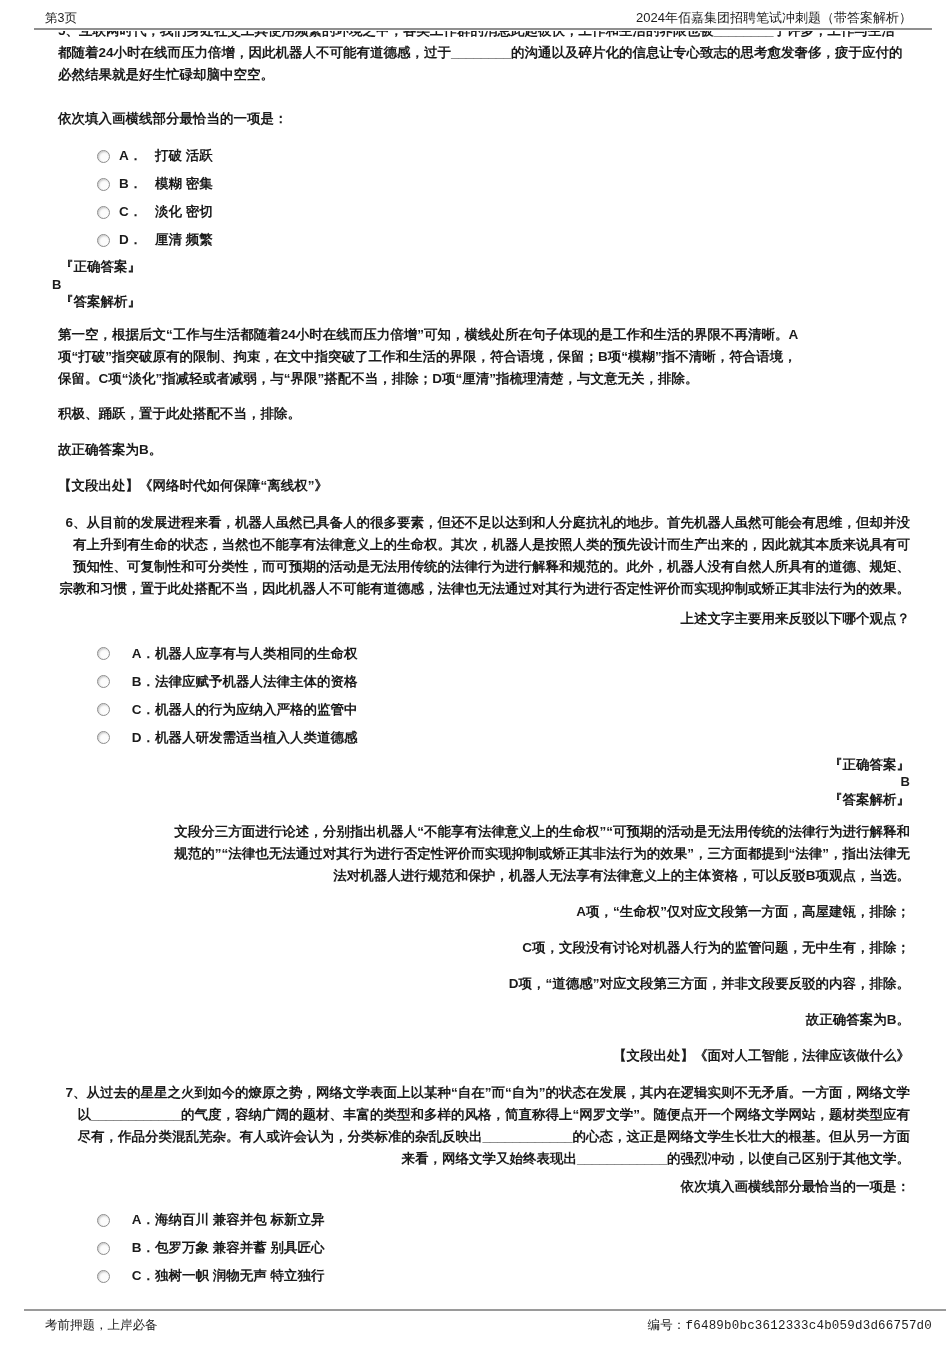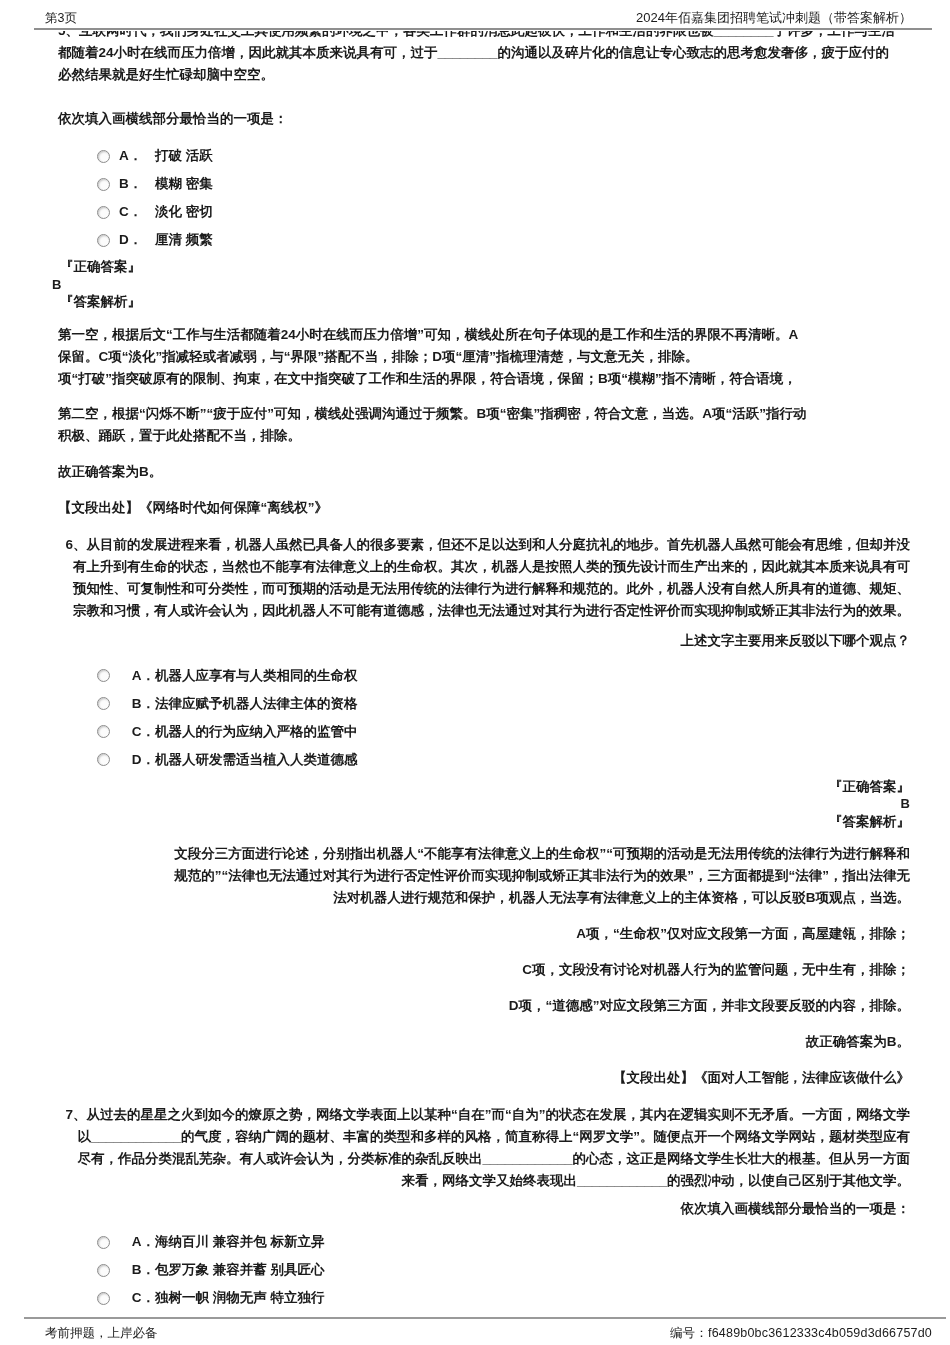--- a/index.html
+++ b/index.html
@@ -9,21 +9,21 @@
     font-family:"Liberation Sans","DejaVu Sans",sans-serif;
     font-size:13.5px;
   }
   
   .page-header{position:absolute;top:0;left:0;right:0;height:31px;}
   .header-row{position:absolute;top:9px;left:45px;right:38px;display:flex;justify-content:space-between;align-items:flex-end;}
   .page-num{font-size:12.5px;}
   .doc-title{font-size:13px;}
   .header-rule{position:absolute;top:28px;left:34px;right:18px;border-top:2px solid #8f8f8f;}
   
-  .page-footer{position:absolute;left:0;right:0;bottom:0;height:28px;background:#fff;}
+  .page-footer{position:absolute;left:0;right:0;bottom:0;height:36px;background:#fff;font-family:Liberation Mono, monospace;}
   .footer-rule{position:absolute;top:0;left:24px;right:4px;border-top:2px solid #9a9a9a;}
   .footer-row{position:absolute;top:8px;left:45px;right:18px;display:flex;justify-content:space-between;align-items:baseline;font-size:12.5px;}
   .footer-code{letter-spacing:0.2px;}
   
   .content{position:absolute;top:31px;left:58px;right:40px;font-weight:bold;}
   .tline{white-space:nowrap;overflow:hidden;line-height:22px;}
   .passage-clip{overflow:hidden;}
   .passage-clip .tline:first-child{margin-top:-11px;}
   .prompt{margin:22px 0 0 0;line-height:22px;}
   .options{margin-top:12px;}
@@ -50,21 +50,21 @@
     <span class="doc-title">2024年佰嘉集团招聘笔试冲刺题（带答案解析）</span>
   </div>
   <div class="header-rule"></div>
 </div>
 
 <div class="content">
 
   <section class="question">
     <div class="passage-clip">
       <div class="tline">5、互联网时代，我们身处社交工具使用频繁的环境之中，各类工作群的消息此起彼伏，工作和生活的界限也被________了许多，工作与生活</div>
-      <div class="tline">都随着24小时在线而压力倍增，因此就其本质来说具有可，过于________的沟通以及碎片化的信息让专心致志的思考愈发奢侈，疲于应付的</div>
+      <div class="tline">都随着24小时在线而压力倍增，因此机器人不可能有道德感，过于________的沟通以及碎片化的信息让专心致志的思考愈发奢侈，疲于应付的</div>
       <div class="tline">必然结果就是好生忙碌却脑中空空。</div>
     </div>
     <p class="prompt">依次填入画横线部分最恰当的一项是：</p>
     <div class="options">
       <div class="opt-row">
         <span class="radio"></span>
         <span class="opt-letter">A．</span>
         <span class="opt-text">打破 活跃</span>
       </div>
       <div class="opt-row">
@@ -83,41 +83,40 @@
         <span class="opt-text">厘清 频繁</span>
       </div>
     </div>
     <div class="answer-block">
       <div class="answer-label">『正确答案』</div>
       <div class="answer-value">B</div>
       <div class="analysis-label">『答案解析』</div>
     </div>
     <div class="para">
       <div class="tline">第一空，根据后文“工作与生活都随着24小时在线而压力倍增”可知，横线处所在句子体现的是工作和生活的界限不再清晰。A</div>
+      <div class="tline">项“打破”指突破原有的限制、拘束，在文中指突破了工作和生活的界限，符合语境，保留；B项“模糊”指不清晰，符合语境，</div>
       <div class="tline">保留。C项“淡化”指减轻或者减弱，与“界限”搭配不当，排除；D项“厘清”指梳理清楚，与文意无关，排除。</div>
-      <div class="tline">项“打破”指突破原有的限制、拘束，在文中指突破了工作和生活的界限，符合语境，保留；B项“模糊”指不清晰，符合语境，</div>
     </div>
     <div class="para">
-      <div class="tline">第二空，根据“闪烁不断”“疲于应付”可知，横线处强调沟通过于频繁。B项“密集”指稠密，符合文意，当选。A项“活跃”指行动</div>
       <div class="tline">积极、踊跃，置于此处搭配不当，排除。</div>
     </div>
     <div class="para single">
       <div class="tline">故正确答案为B。</div>
     </div>
     <div class="para single">
       <div class="tline">【文段出处】《网络时代如何保障“离线权”》</div>
     </div>
   </section>
 
   <section class="question">
     <div>
       <div class="tline">6、从目前的发展进程来看，机器人虽然已具备人的很多要素，但还不足以达到和人分庭抗礼的地步。首先机器人虽然可能会有思维，但却并没</div>
       <div class="tline">有上升到有生命的状态，当然也不能享有法律意义上的生命权。其次，机器人是按照人类的预先设计而生产出来的，因此就其本质来说具有可</div>
       <div class="tline">预知性、可复制性和可分类性，而可预期的活动是无法用传统的法律行为进行解释和规范的。此外，机器人没有自然人所具有的道德、规矩、</div>
-      <div class="tline">宗教和习惯，有人或许会认为，因此机器人不可能有道德感，法律也无法通过对其行为进行否定性评价而实现抑制或矫正其非法行为的效果。</div>
+      <div class="tline">宗教和习惯，置于此处搭配不当，因此机器人不可能有道德感，法律也无法通过对其行为进行否定性评价而实现抑制或矫正其非法行为的效果。</div>
     </div>
     <p class="prompt" style="margin-top:8px;">上述文字主要用来反驳以下哪个观点？</p>
     <div class="options" style="margin-top:10px;">
       <div class="opt-row">
         <span class="radio"></span>
         <span class="opt-letter">A．</span>
         <span class="opt-text">机器人应享有与人类相同的生命权</span>
       </div>
       <div class="opt-row">
         <span class="radio"></span>

